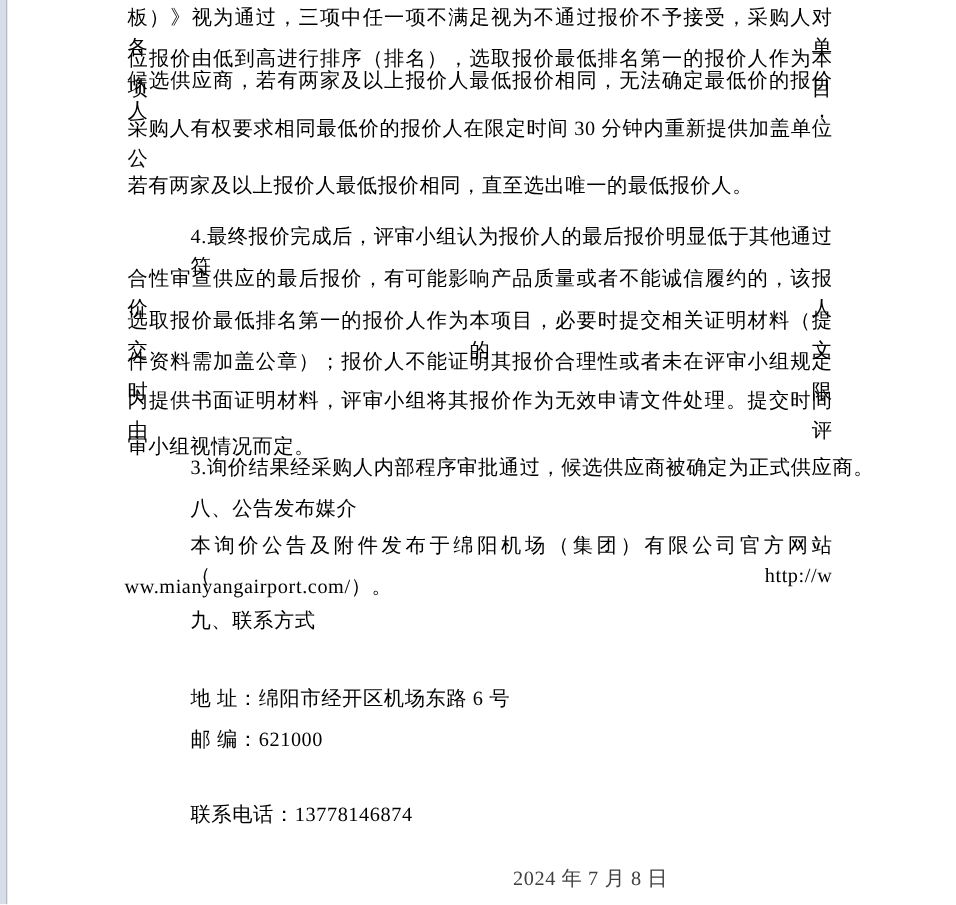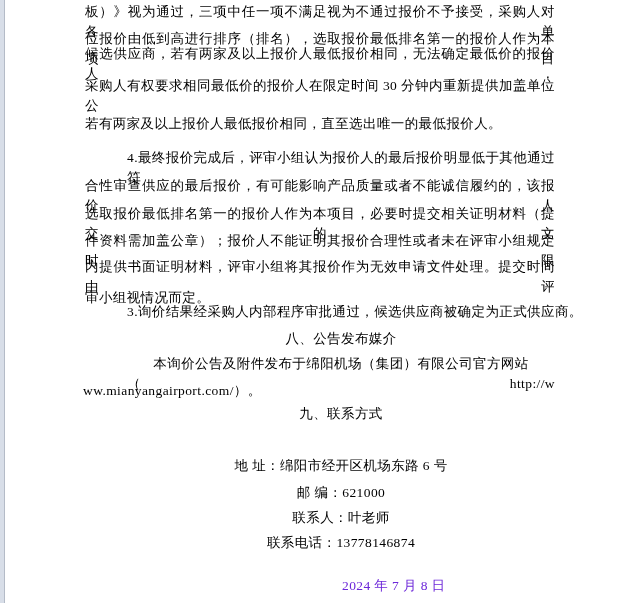--- a/index.html
+++ b/index.html
@@ -44,34 +44,33 @@
     white-space: nowrap;
   }
   .line.j {
     white-space: normal;
     text-align: justify;
     text-align-last: justify;
   }
   .line.in {
     padding-left: 42px;
     width: 428px;
-    text-align: center;
   }
   .line.url {
     left: 78px;
   }
   .date-line {
     position: absolute;
     left: 337px;              
     top: 577px;
     height: 18px;
     line-height: 18px;
     font-size: 13.5px;
     letter-spacing: 0.4px;
-    color: #6d28d9;
+    color: #404040;
     white-space: nowrap;
   }
 </style>
 </head>
 <body>
 
 <div class="viewport">
   <div class="edge-strip"></div>
 
   <div class="page">
@@ -86,18 +85,17 @@
     <div class="line j" style="top:231px">件资料需加盖公章）；报价人不能证明其报价合理性或者未在评审小组规定时限</div>
     <div class="line j" style="top:257px">内提供书面证明材料，评审小组将其报价作为无效申请文件处理。提交时间由评</div>
     <div class="line" style="top:288px">审小组视情况而定。</div>
     <div class="line in" style="top:302px">3.询价结果经采购人内部程序审批通过，候选供应商被确定为正式供应商。</div>
     <div class="line in" style="top:329px">八、公告发布媒介</div>
     <div class="line j in" style="top:354px">本询价公告及附件发布于绵阳机场（集团）有限公司官方网站（http://w</div>
     <div class="line url" style="top:381px">ww.mianyangairport.com/）。</div>
     <div class="line in" style="top:404px">九、联系方式</div>
     <div class="line in" style="top:456px">地  址：绵阳市经开区机场东路 6 号</div>
     <div class="line in" style="top:483px">邮  编：621000</div>
-    <div class="line in" style="top:508px">联系人：叶老师</div>
     <div class="line in" style="top:533px">联系电话：13778146874</div>
 
     <div class="date-line">2024 年 7 月 8 日</div>
   </div>
 </div>
 
 </body></html>

